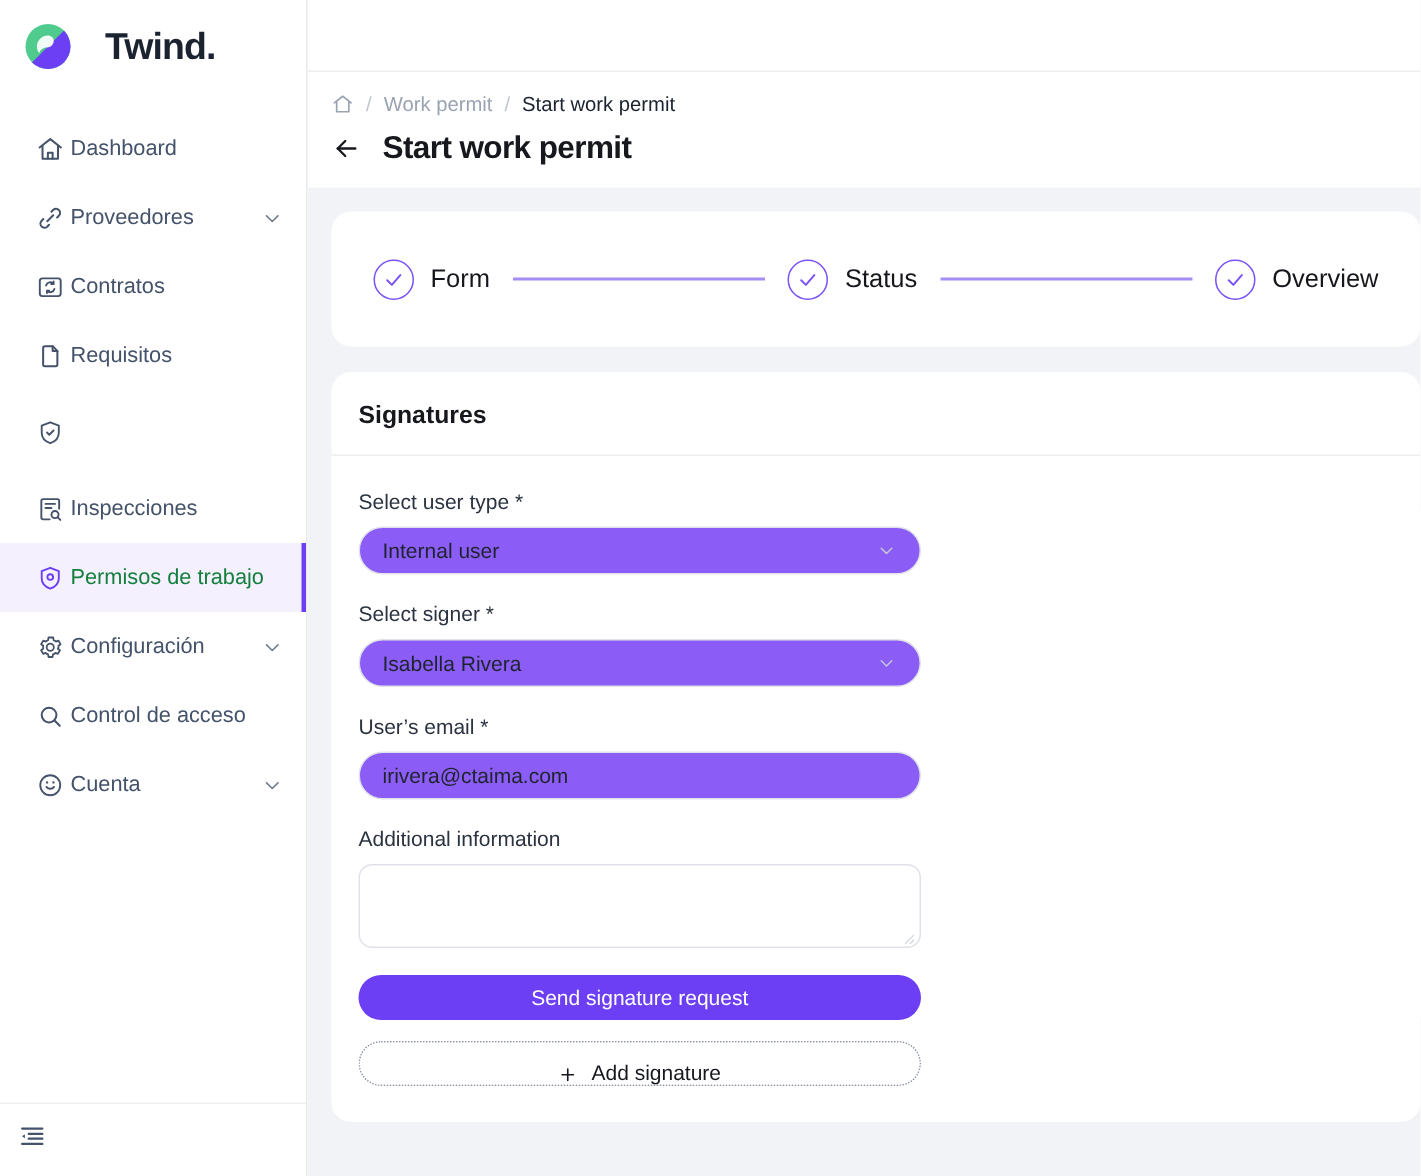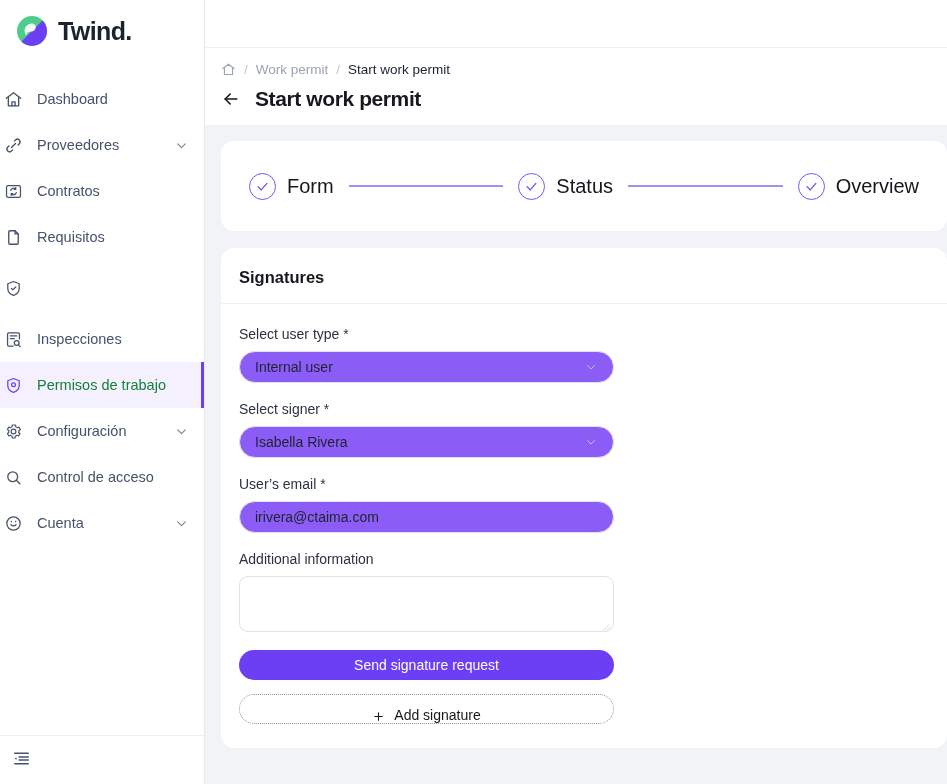--- a/index.html
+++ b/index.html
@@ -14,31 +14,31 @@
   
   .sidebar {
     width: 205px; min-width: 205px; height: 784px;
     background: #ffffff;
     border-right: 1px solid #e8eaee;
     display: flex; flex-direction: column;
     position: relative;
   }
   .logo-row {
     height: 62px; display: flex; align-items: center;
-    padding-left: 14px; gap: 8px;
+    padding-left: 14px; gap: 20px;
   }
   .logo-mark { width: 36px; height: 36px; position: relative; flex: none; }
   .logo-text {
     font-size: 25px; font-weight: 700; color: #1b2330;
     letter-spacing: -0.6px;
   }
   .nav { padding-top: 14px; flex: 1; }
   .nav-item {
-    display: flex; align-items: center; gap: 14px;
-    height: 46px; padding: 0 16px 0 4px;
+    display: flex; align-items: center; gap: 4px;
+    height: 46px; padding: 0 16px 0 24px;
     color: #44526a; font-size: 14.5px;
     cursor: pointer; position: relative;
   }
   .nav-item.tall { height: 56px; }
   .nav-item .ico { width: 19px; height: 19px; flex: none; display: block; }
   .nav-label { flex: 1; line-height: 1.25; }
   .nav-item.active {
     background: #f4f0fe; color: #15803d;
   }
   .nav-item.active::after {
@@ -85,21 +85,21 @@
   .stepper {
     height: 90px; display: flex; align-items: center;
     padding: 0 28px;
   }
   .step { display: flex; align-items: center; gap: 11px; flex: none; }
   .step-circle {
     width: 27px; height: 27px; border-radius: 50%;
     border: 1.6px solid #7b52f5;
     display: flex; align-items: center; justify-content: center;
   }
-  .step-label { font-size: 20px; color: #15171c; white-space: nowrap; }
+  .step-label { font-size: 17px; color: #15171c; white-space: nowrap; }
   .step-line { flex: 1; height: 1.6px; background: #a58df6; margin: 0 15px; }
 
   
   .sig-card { padding: 0 0 24px 0; margin-top: 16px; }
   .card-head { padding: 20px 18px 16px 18px; border-bottom: 1px solid #eceef1; }
   .card-title { font-size: 16.5px; font-weight: 700; color: #16181d; }
   .form { padding: 22px 18px 0 18px; }
   .field { margin-bottom: 18px; }
   .field-label {
     display: block; font-size: 14px; color: #2b3340; margin-bottom: 9px;

